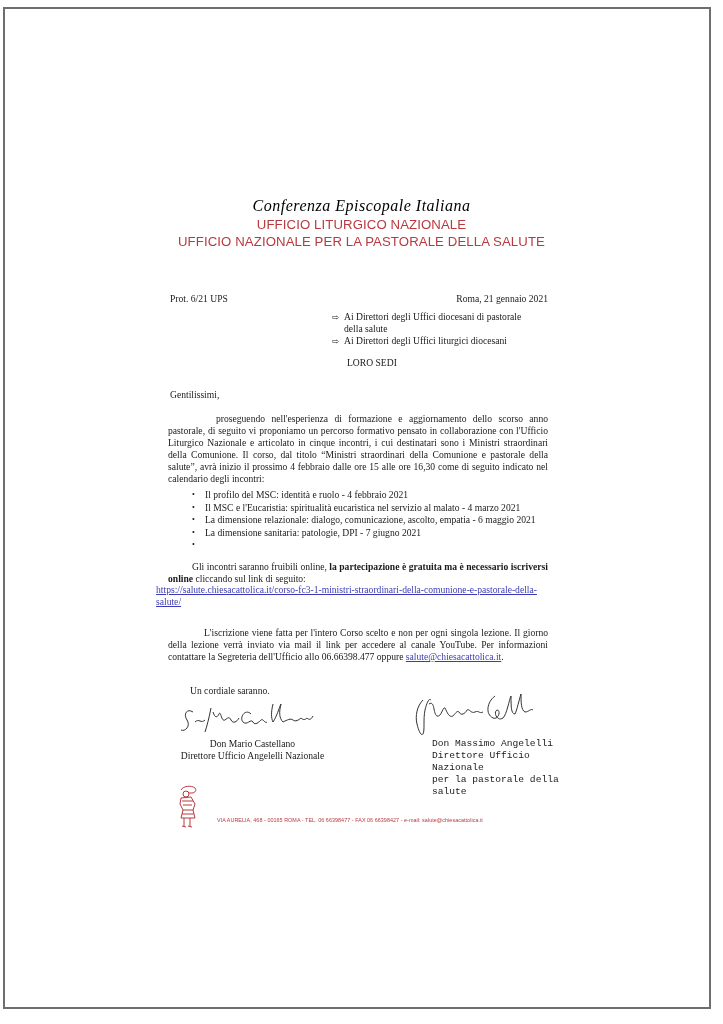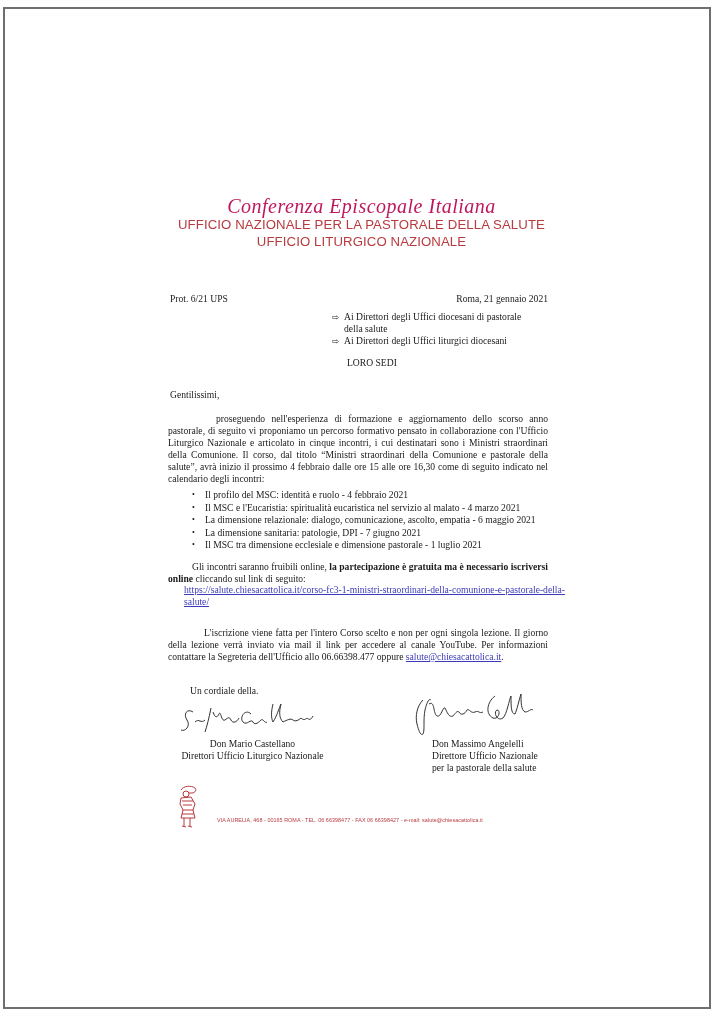--- a/index.html
+++ b/index.html
@@ -2,61 +2,61 @@
 <html><head>
 <meta charset="utf-8">
 <style>
   html, body { margin: 0; padding: 0; background: #ffffff; }
   body { width: 723px; height: 1024px; position: relative; overflow: hidden;
          font-family: "Liberation Serif", "DejaVu Serif", serif; color: #1a1a1a; }
   .page-border { position: absolute; left: 3px; top: 7px; width: 708px; height: 1002px;
                  border: 2px solid #6e6e6e; box-sizing: border-box; }
   .letterhead { position: absolute; left: 0; width: 723px; top: 196px; text-align: center; }
   .conf-title { font-family: "Liberation Serif", "DejaVu Serif", serif; font-style: italic;
-                font-size: 20px; color: #be185d; letter-spacing: 0.5px; line-height: 20px; }
+                font-size: 16px; color: #000000; letter-spacing: 0.5px; line-height: 20px; }
   .office-line { font-family: "Liberation Sans", "DejaVu Sans", sans-serif; font-size: 13.2px;
                  color: #b83a3f; line-height: 17px; letter-spacing: 0.1px; }
   .abs { position: absolute; }
   .txt { font-size: 9.6px; line-height: 12px; }
   .prot { left: 170px; top: 293px; }
   .date { right: 175px; top: 293px; text-align: left; }
   .recipients { left: 332px; top: 311px; width: 230px; }
   .recipient { display: flex; }
   .recipient .arrow { width: 12px; flex: none; font-family: "DejaVu Sans", sans-serif; font-size: 8.5px; }
   .loro { left: 347px; top: 357px; }
   .salutation { left: 170px; top: 389px; }
   .body-para { left: 168px; width: 380px; text-align: justify; }
   .p1 { top: 413px; text-indent: 48px; }
   .bullets { left: 188px; top: 489px; margin: 0; padding: 0; list-style: none; width: 380px; }
   .bullets li { display: flex; line-height: 12.6px; }
   .bullets .dot { width: 17px; flex: none; font-size: 8px; padding-left: 4px; box-sizing: border-box; }
   .p2 { top: 561px; text-indent: 24px; }
-  .link-url { left: 184px; top: 584px; width: 385px; color: #3b3bb8; text-decoration: underline; }
+  .link-url { left: 156px; top: 584px; width: 385px; color: #3b3bb8; text-decoration: underline; }
   .p3 { top: 627px; text-indent: 36px; }
   .email-link { color: #3b3bb8; text-decoration: underline; }
   .closing { left: 190px; top: 685px; }
   .sig-left { left: 165px; top: 700px; width: 175px; text-align: center; }
   .sig-right { left: 395px; top: 690px; width: 170px; }
   .signature-svg { display: block; }
   .signer-left { left: 165px; top: 738px; width: 175px; text-align: center; }
-  .signer-right { left: 432px; top: 738px; width: 140px; }
+  .signer-right { left: 432px; top: 738px; width: 140px; font-family: Liberation Mono, monospace; }
   .footer-logo { left: 173px; top: 784px; width: 30px; height: 46px; }
   .footer-address { left: 217px; top: 817px; font-family: "Liberation Sans", "DejaVu Sans", sans-serif;
                     font-size: 5.4px; color: #b83a3f; letter-spacing: 0.05px; white-space: nowrap; }
   b { font-weight: bold; }
 </style>
 </head>
 <body>
 
 <div class="page-border"></div>
 
 <div class="letterhead">
   <div class="conf-title">Conferenza Episcopale Italiana</div>
+  <div class="office-line">UFFICIO LITURGICO NAZIONALE</div>
   <div class="office-line">UFFICIO NAZIONALE PER LA PASTORALE DELLA SALUTE</div>
-  <div class="office-line">UFFICIO LITURGICO NAZIONALE</div>
 </div>
 
 <div class="abs txt prot">Prot. 6/21 UPS</div>
 <div class="abs txt date">Roma, 21 gennaio 2021</div>
 
 <div class="abs txt recipients">
   <div class="recipient">
     <span class="arrow">⇨</span>
     <span>
       <span>Ai Direttori degli Uffici diocesani di pastorale</span><br>
@@ -86,51 +86,50 @@
   <li>
       <span class="dot">•</span>
       <span>La dimensione relazionale: dialogo, comunicazione, ascolto, empatia - 6 maggio 2021</span>
     </li>
   <li>
       <span class="dot">•</span>
       <span>La dimensione sanitaria: patologie, DPI - 7 giugno 2021</span>
     </li>
   <li>
       <span class="dot">•</span>
-      <span>Il MSC tra dimensione ecclesiale e dimensione pastorale - 1 luglio 2021</span>
     </li>
 </ul>
 
 <div class="abs txt body-para p2">
   <span>Gli incontri saranno fruibili online, </span><b>la partecipazione è gratuita ma è necessario iscriversi online</b><span> cliccando sul link di seguito:</span>
 </div>
 
 <a class="abs txt link-url">https://salute.chiesacattolica.it/corso-fc3-1-ministri-straordinari-della-comunione-e-pastorale-della-salute/</a>
 
 <div class="abs txt body-para p3">
   <span>L'iscrizione viene fatta per l'intero Corso scelto e non per ogni singola lezione. Il giorno della lezione verrà inviato via mail il link per accedere al canale YouTube. Per informazioni contattare la Segreteria dell'Ufficio allo 06.66398.477 oppure </span><a class="email-link">salute@chiesacattolica.it</a><span>.</span>
 </div>
 
-<div class="abs txt closing">Un cordiale della.</div>
+<div class="abs txt closing">Un cordiale saranno.</div>
 
 <div class="abs sig-left">
   <svg class="signature-svg" width="175" height="36" viewBox="0 0 175 36">
     <path d="M28 12 C22 8 18 14 22 20 C26 26 20 32 16 30 M30 22 c4 -4 6 2 10 -2 M46 8 C44 18 42 26 40 32 M48 12 c2 6 4 6 6 2 c2 -4 2 8 6 6 c3 -2 4 -4 6 0 c2 4 6 2 8 -2 M86 14 c-6 -6 -12 4 -8 8 c4 4 8 -4 10 0 c2 4 6 0 8 -2 c2 -2 4 4 6 2 M108 4 c-2 8 -2 14 0 18 c4 -6 6 -14 8 -18 c-2 8 -2 14 2 18 c4 -2 8 -4 10 -2 c2 2 6 0 8 -2 c2 2 4 2 6 0 c2 2 4 2 6 -2" fill="none" stroke="#333" stroke-width="1"></path>
   </svg>
 </div>
 
 <div class="abs sig-right">
   <svg class="signature-svg" width="170" height="50" viewBox="0 0 170 50">
     <path d="M28 10 C22 16 20 26 22 34 C24 42 26 46 28 44 C30 40 28 30 30 20 C32 12 34 8 36 10 M34 14 c6 -4 4 10 8 12 c4 2 6 -10 8 -8 c2 4 4 10 8 8 c2 -2 4 -6 6 -4 c2 4 6 2 8 -2 c2 -2 4 4 8 2 c4 -2 4 2 8 0 M100 6 c-8 6 -10 18 -2 22 c6 2 8 -8 4 -8 c-4 2 0 12 6 8 c4 -4 6 -18 8 -22 c0 10 0 18 4 18 c2 -4 4 -14 6 -20 c0 8 0 16 4 18 c4 0 6 -4 8 -2" fill="none" stroke="#333" stroke-width="1"></path>
   </svg>
 </div>
 
 <div class="abs txt signer-left">
   <div>Don Mario Castellano</div>
-  <div>Direttori Ufficio Liturgico Nazionale</div>
+  <div>Direttore Ufficio Angelelli Nazionale</div>
 </div>
 
 <div class="abs txt signer-right">
   <div>Don Massimo Angelelli</div>
   <div>Direttore Ufficio Nazionale</div>
   <div>per la pastorale della salute</div>
 </div>
 
 <div class="abs footer-logo">
   <svg width="30" height="46" viewBox="0 0 30 46">

